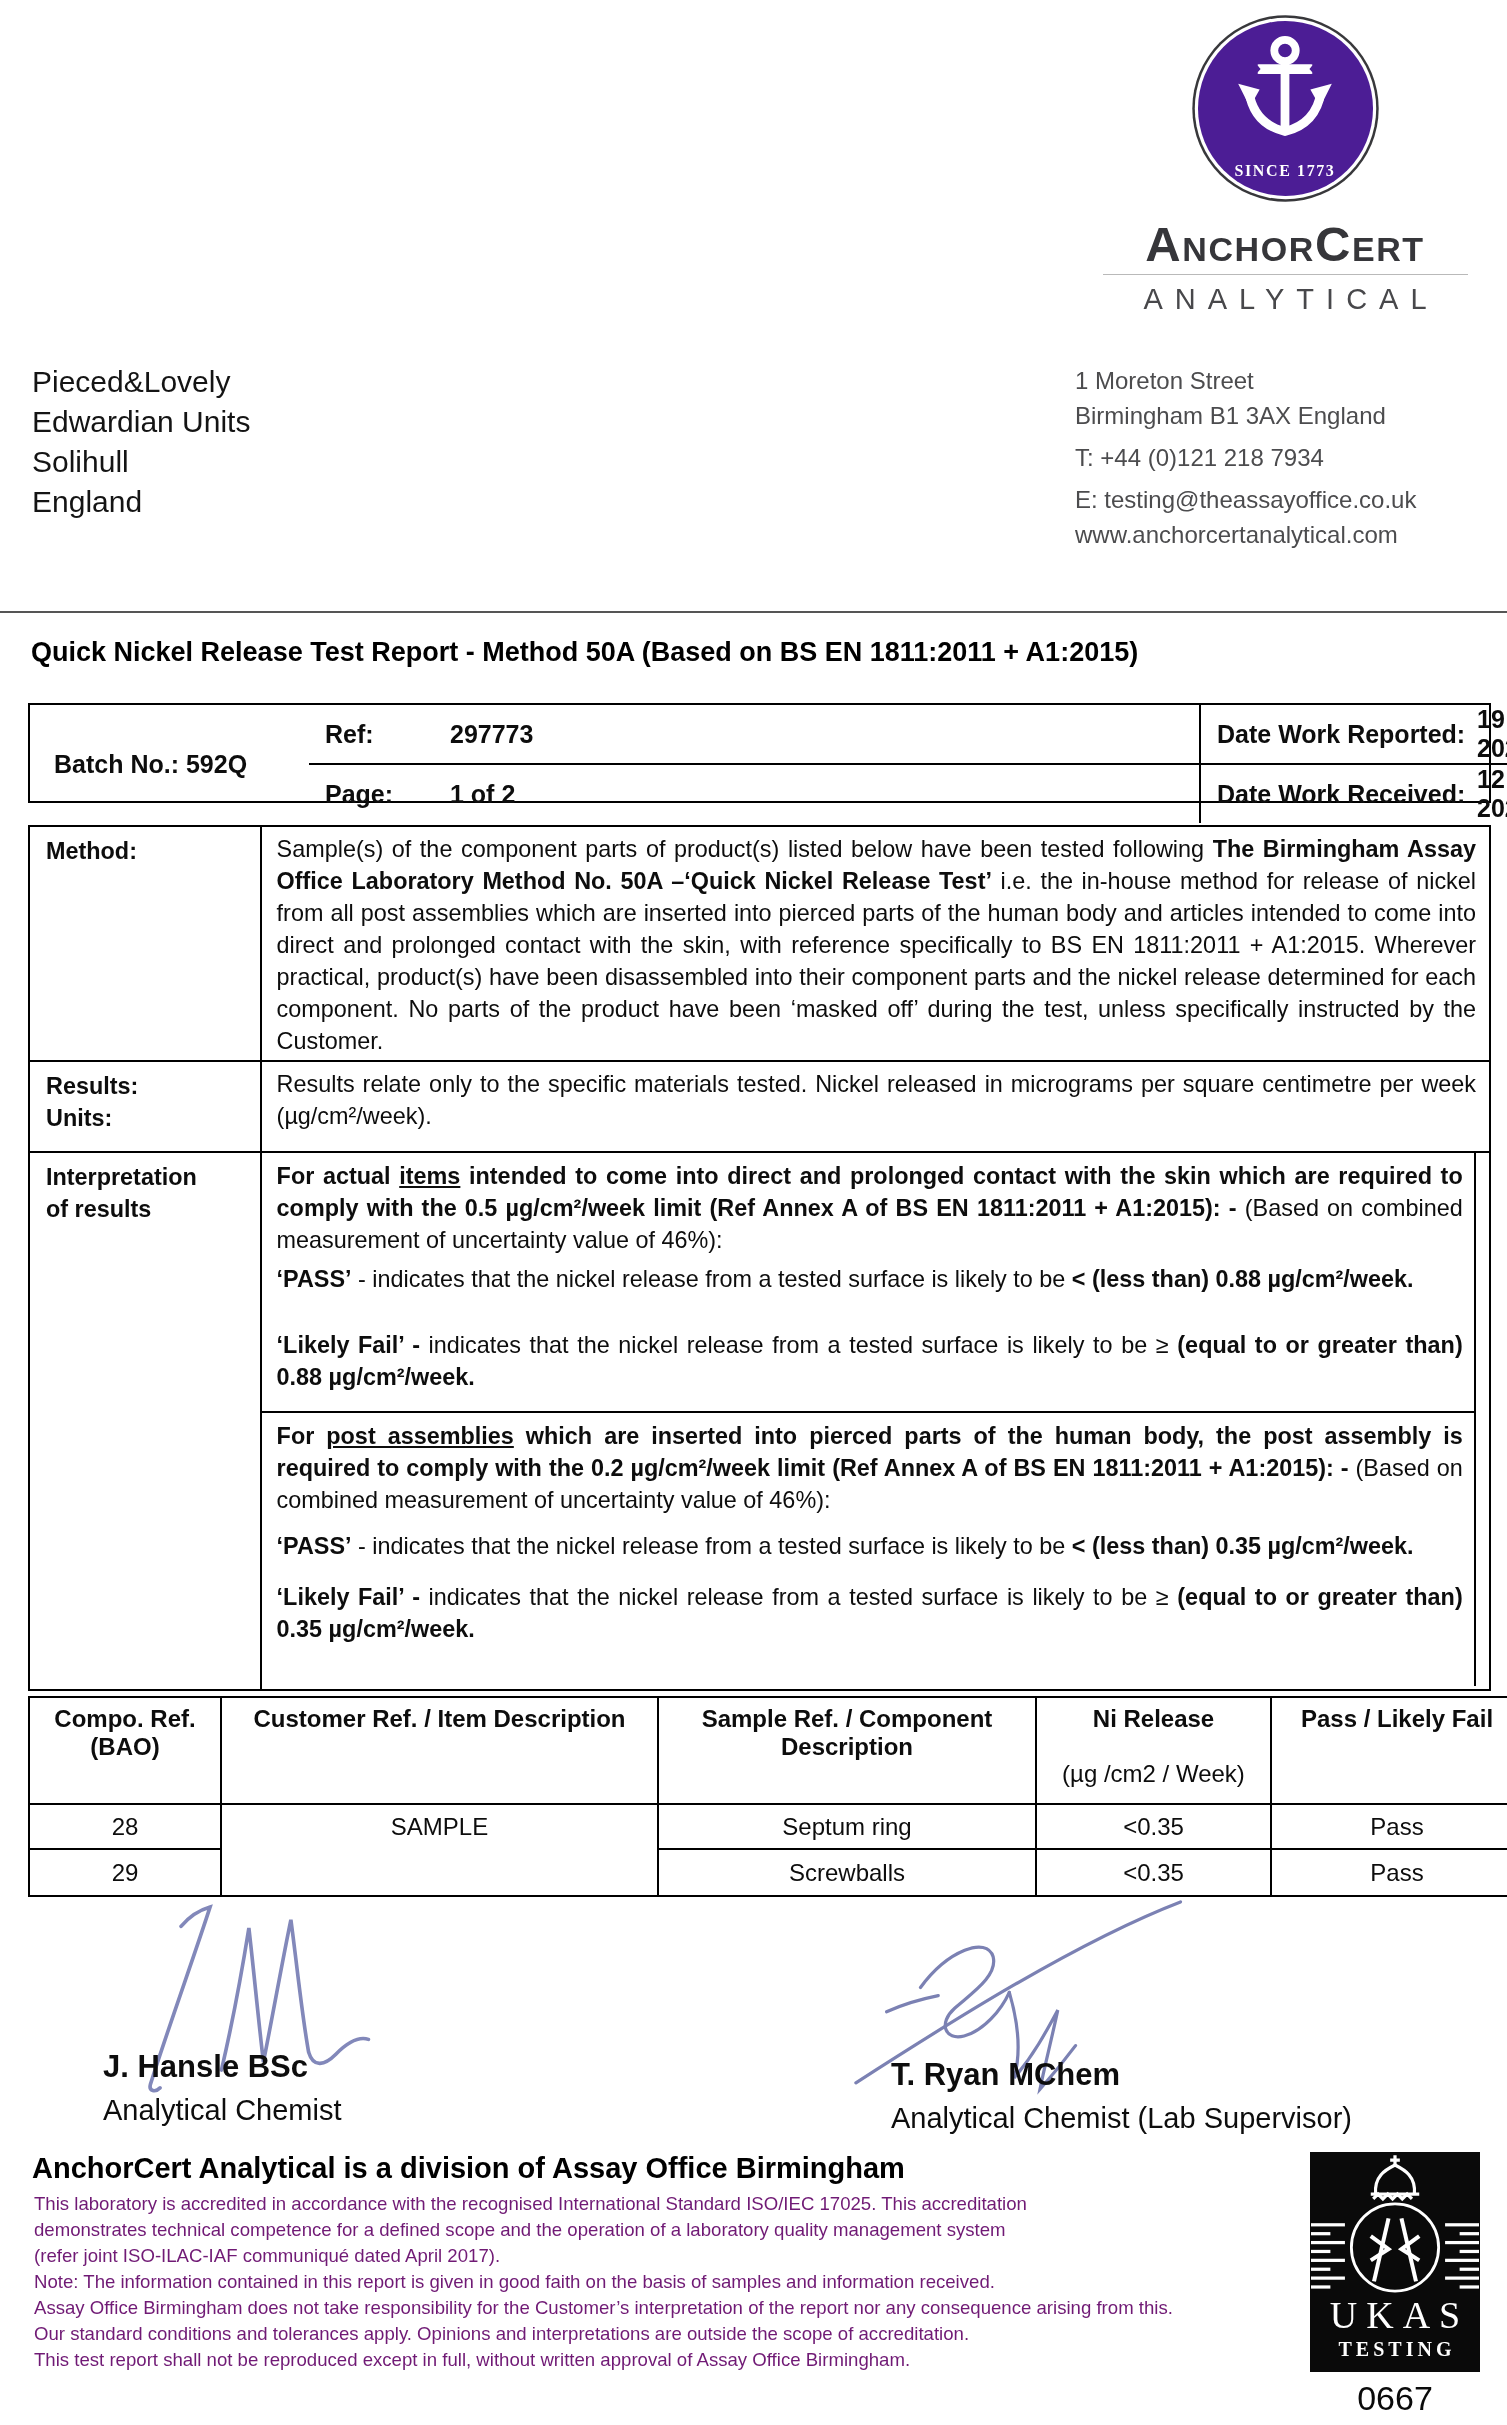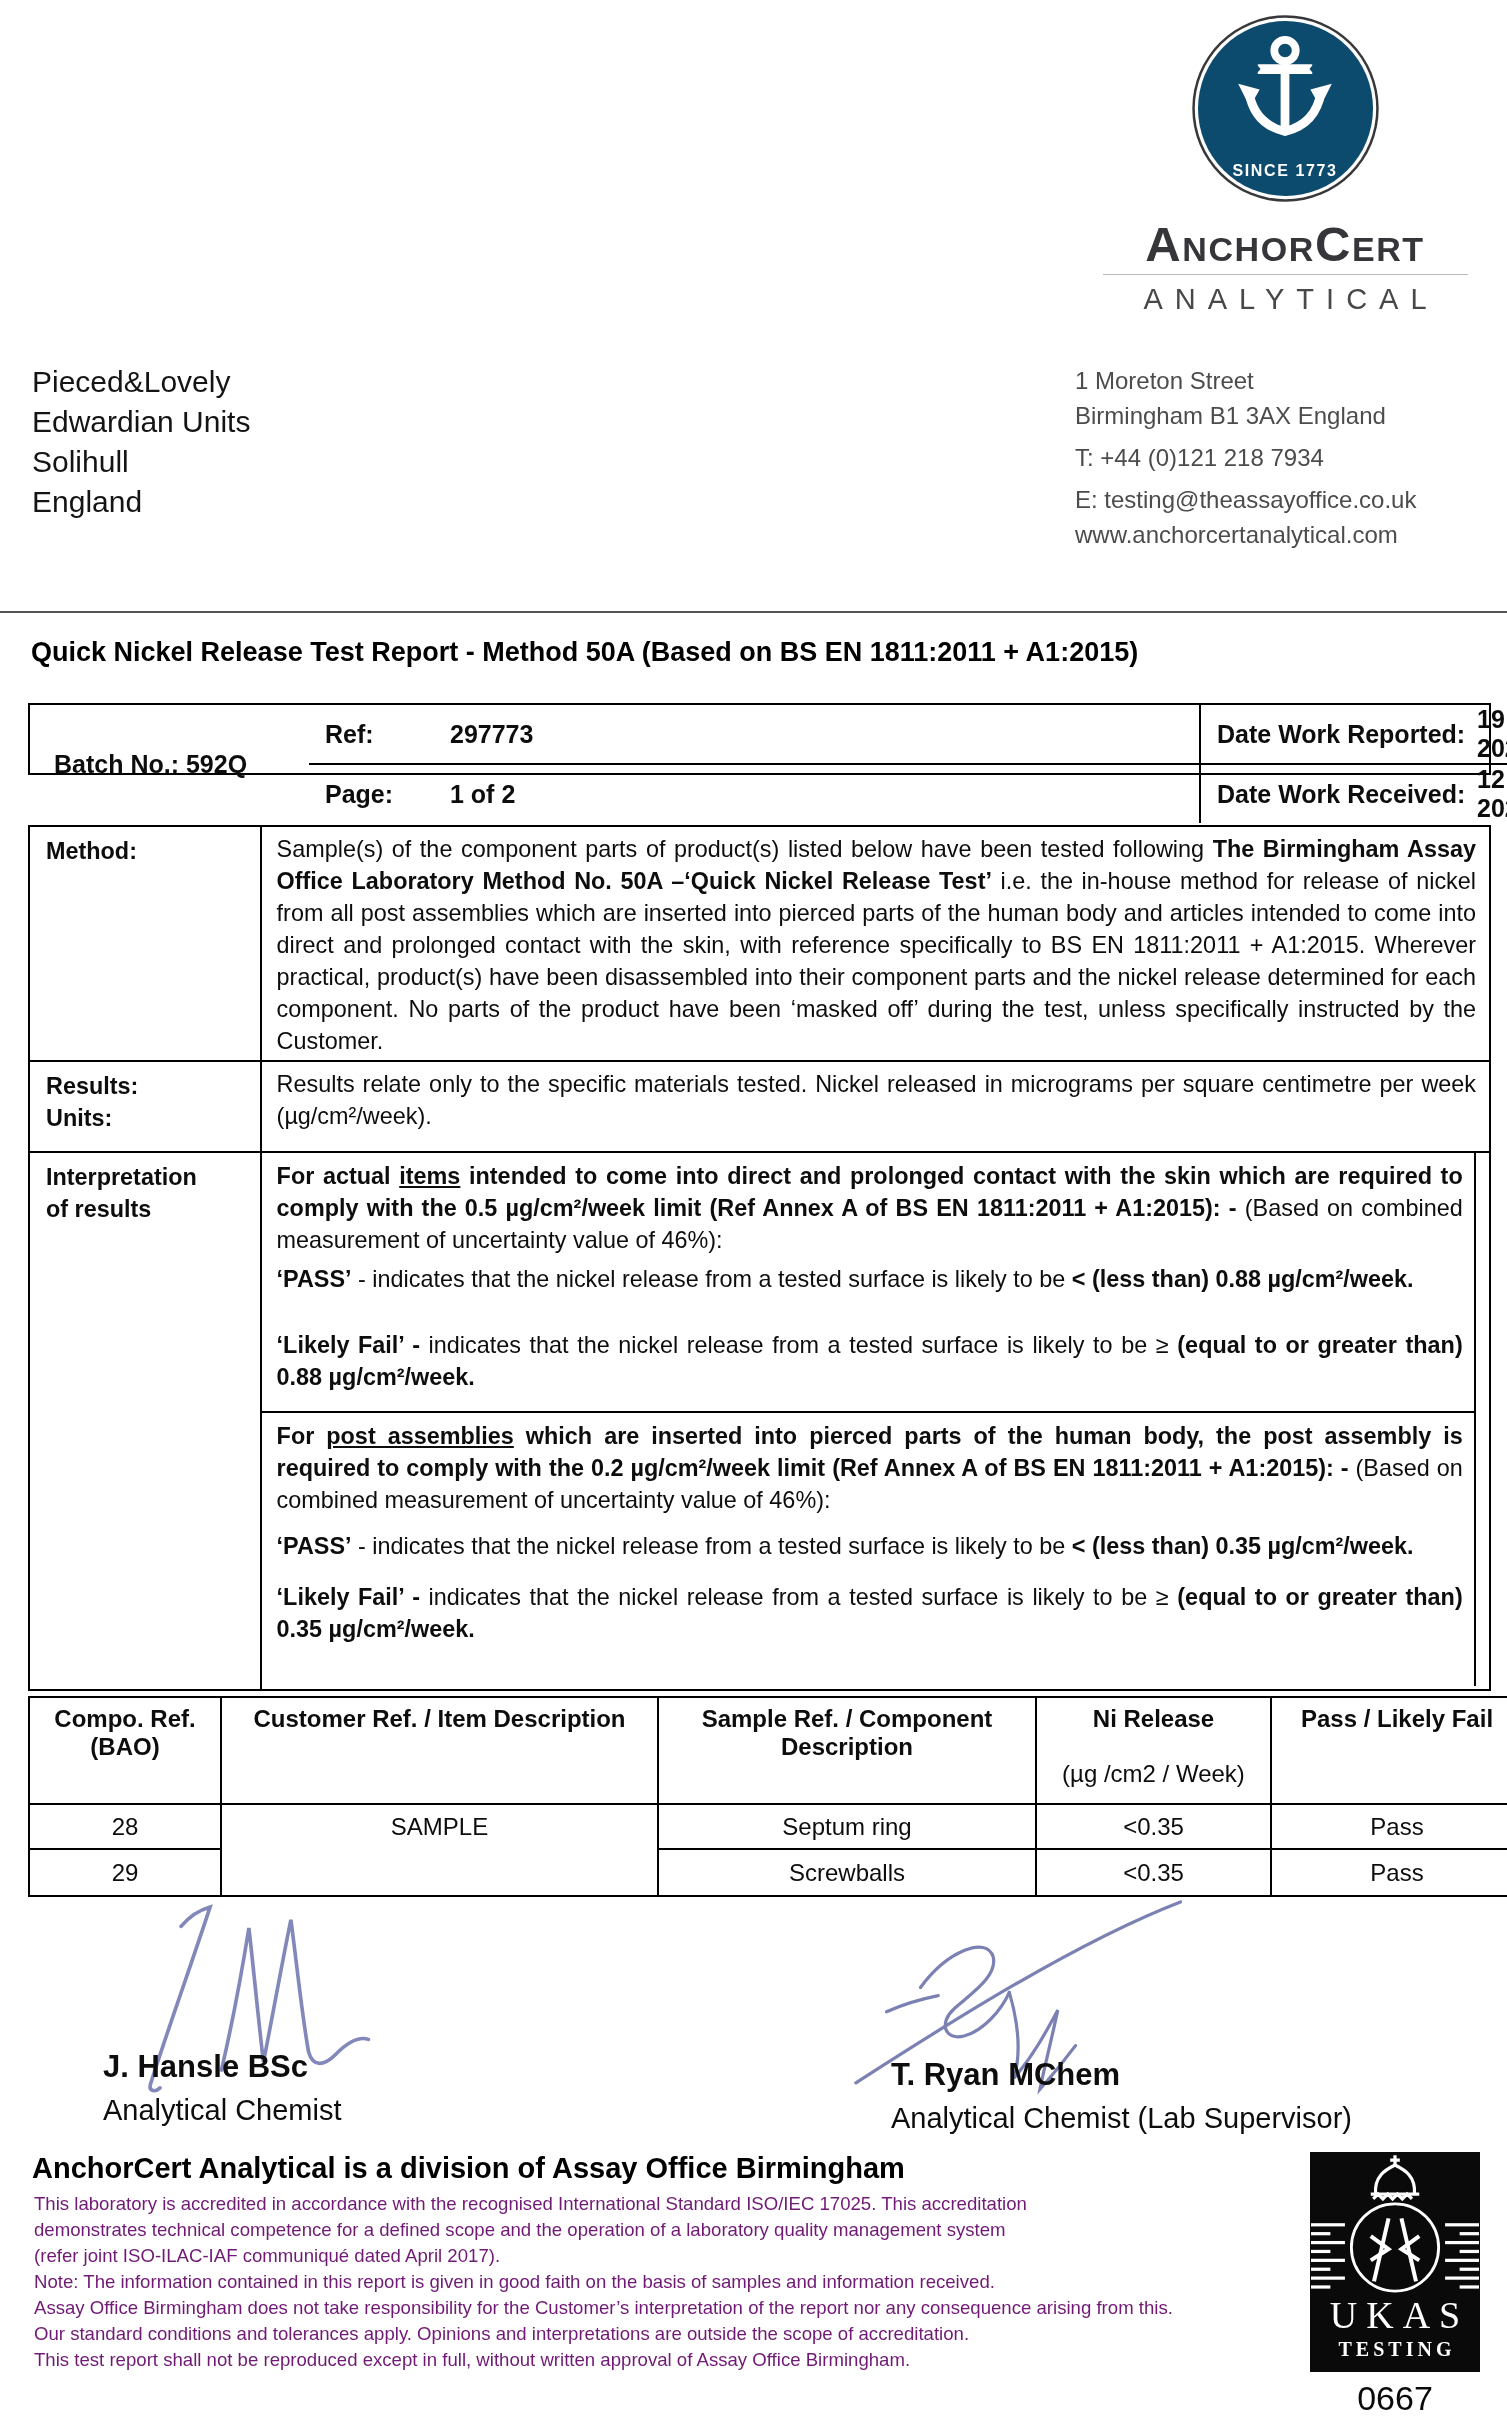--- a/index.html
+++ b/index.html
@@ -2,40 +2,40 @@
 <html style="font-size:13px"><head>
 <meta charset="utf-8">
 <style>
   html,body{margin:0;padding:0;background:#e8e8e8;}
   .page{position:relative;width:1507px;height:2426px;background:#ffffff;overflow:hidden;
         font-family:"Liberation Sans",sans-serif;color:#0d0d0d;}
 
   
   .logo-block{position:absolute;top:16px;left:1083px;width:404px;text-align:center;}
   .logo-circle{position:relative;width:175px;height:175px;margin:4.9px auto 0;border-radius:50%;
-               background:#0c4a6e;box-shadow:0 0 0 3.2px #ffffff,0 0 0 5.7px #38383b;}
+               background:#4c1d95;box-shadow:0 0 0 3.2px #ffffff,0 0 0 5.7px #38383b;font-family:Liberation Serif, serif;}
   .logo-circle svg{position:absolute;top:9.7px;left:50%;transform:translateX(-50%);}
   .logo-since{position:absolute;bottom:16px;width:100%;color:#ffffff;font-size:16px;
               font-weight:bold;letter-spacing:1.6px;}
   .logo-word{margin-top:24px;font-variant:small-caps;font-size:49px;font-weight:600;
              letter-spacing:1.6px;color:#36363a;line-height:49px;}
   .logo-rule{width:365px;height:1.6px;background:#b9b9b9;margin:4.9px auto 8px;}
   .logo-sub{font-size:29px;font-weight:300;letter-spacing:12px;padding-left:12px;color:#48484b;}
 
   .customer{position:absolute;top:362px;left:32px;font-size:30px;line-height:40px;color:#141414;}
   .lab{position:absolute;top:365px;left:1075px;width:429px;
        font-size:24px;color:#4c4c4e;line-height:32px;}
   .lab div{margin-bottom:3.2px;}
   .lab .gap{margin-top:9.7px;}
 
   .top-divider{position:absolute;top:611px;left:0;width:1507px;height:1.6px;background:#555;}
   .report-title{position:absolute;top:637px;left:31px;font-size:27px;font-weight:bold;color:#000;}
 
   
-  .ref-table{position:absolute;top:703px;left:28px;width:1463px;height:72px;border:2.4px solid #000;
+  .ref-table{position:absolute;top:703px;left:28px;width:1463px;height:100px;border:2.4px solid #000;
              box-sizing:border-box;display:grid;grid-template-columns:279px 892px 1fr;
              grid-template-rows:1fr 1fr;font-size:25px;font-weight:bold;}
   .ref-table .cell{display:flex;align-items:center;padding-left:16px;box-sizing:border-box;}
   .ref-table .br{border-right:2.4px solid #000;}
   .ref-table .bb{border-bottom:2.4px solid #000;}
   .ref-table .lab1{width:125px;}
   .ref-table .lab2{width:323px;}
   .ref-batch{grid-row:1 / span 2;display:flex;align-items:center;padding-left:24px;box-sizing:border-box;}
 
   

